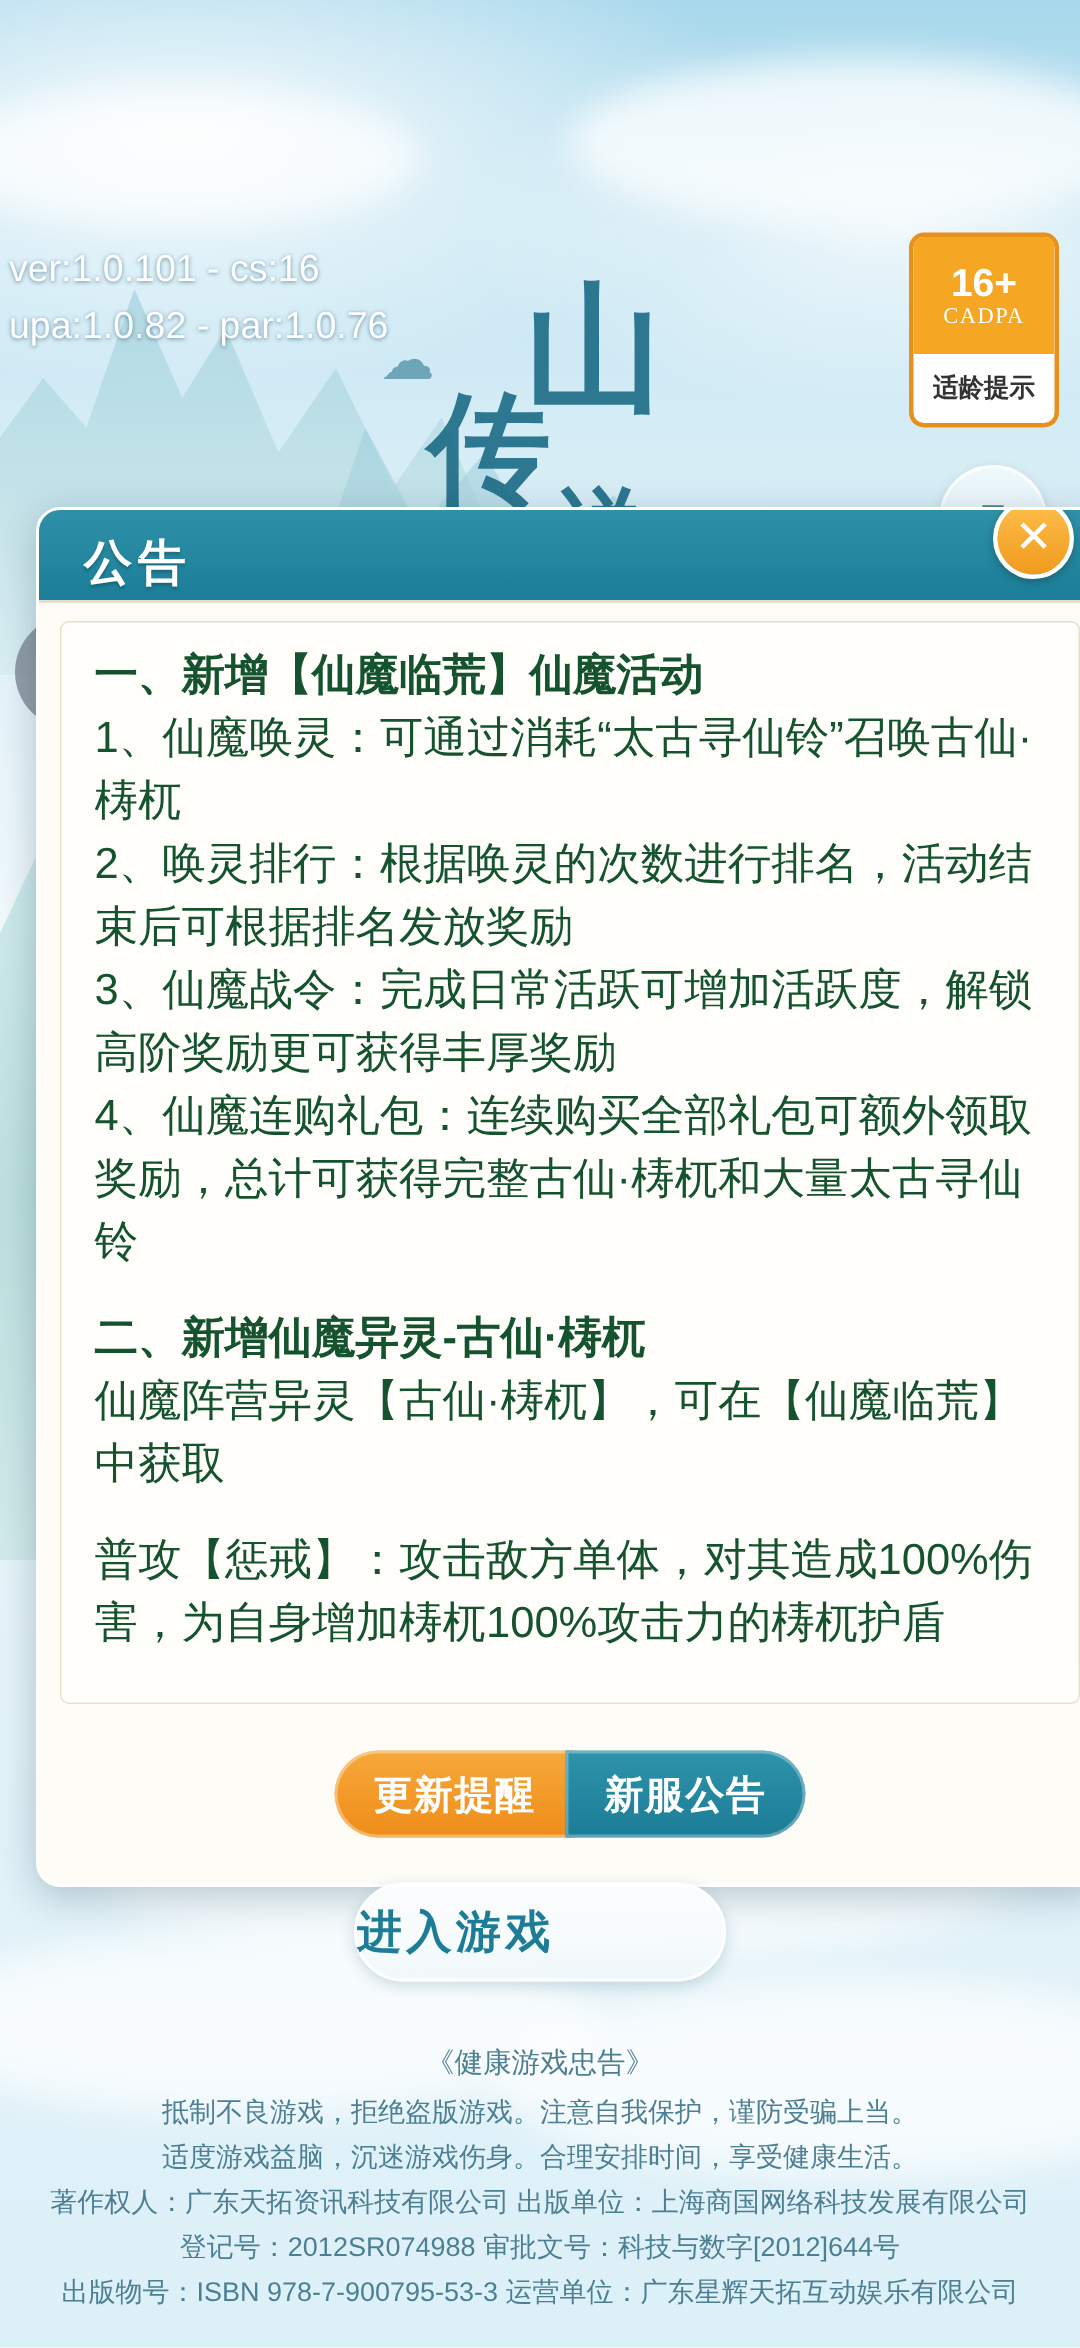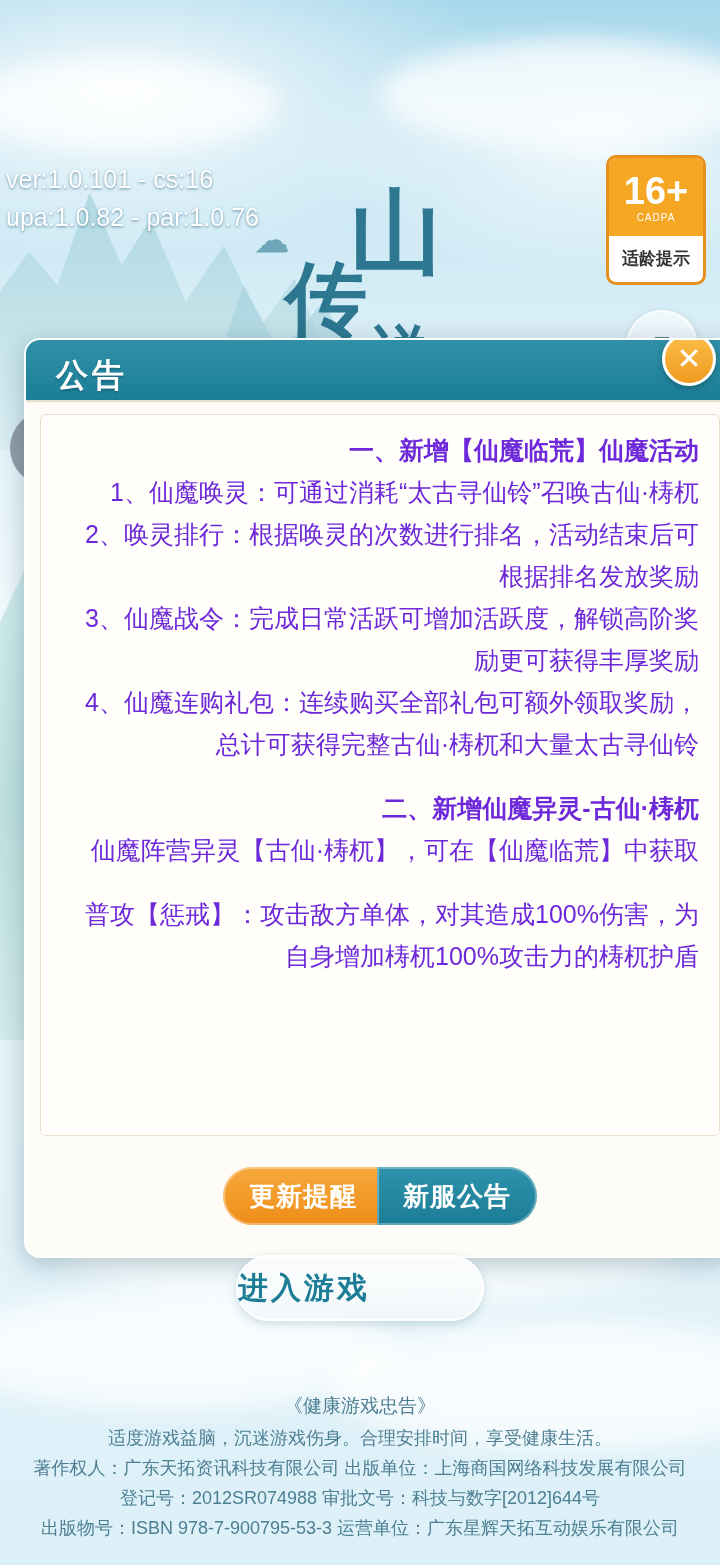--- a/index.html
+++ b/index.html
@@ -86,22 +86,22 @@
   
   .age-badge {
     position: absolute; right: 14px; top: 155px; width: 100px; height: 130px;
     border: 3px solid #e8901c; border-radius: 10px; background: #ffffff;
     z-index: 6; text-align: center; overflow: hidden;
   }
   .age-badge .age-top {
     height: 78px; background: #f5a623; color: #fff;
     display: flex; flex-direction: column; align-items: center; justify-content: center;
   }
-  .age-badge .age-num { font-size: 38px; font-weight: bold; line-height: 1; }
-  .age-badge .age-org { font-size: 10px; letter-spacing: 1px; margin-top: 2px; }
+  .age-badge .age-num { font-size: 26px; font-weight: bold; line-height: 1; }
+  .age-badge .age-org { font-size: 15px; letter-spacing: 1px; margin-top: 2px; font-family: Liberation Serif, serif; }
   .age-badge .age-txt {
     font-size: 17px; color: #333; line-height: 46px; font-weight: bold;
   }
 
   
   .float-icon {
     position: absolute; right: 22px; top: 310px; width: 72px; height: 72px;
     border-radius: 50%; background: rgba(240,248,252,.9);
     border: 2px solid rgba(255,255,255,.9); z-index: 3;
     display: flex; align-items: center; justify-content: center;
@@ -147,23 +147,22 @@
     box-shadow: 0 2px 6px rgba(0,0,0,.25);
   }
   .notice-body-wrap {
     flex: 1 1 auto; margin: 12px 14px 0 14px;
     border: 1px solid #e6dfcc; border-radius: 6px;
     background: #fffefa; position: relative; overflow: hidden;
   }
   .notice-body {
     position: absolute; inset: 0; padding: 14px 20px 20px 22px;
     overflow: hidden;
-    color: #6d28d9; font-size: 25px; line-height: 42px;
+    color: #14532d; font-size: 29px; line-height: 42px;
     font-family: "Liberation Sans", "DejaVu Sans", sans-serif;
-    text-align: right;
   }
   .notice-body p { margin: 0; }
   .notice-body .sec { font-weight: bold; }
   .notice-body .gap { height: 22px; }
   .fade-bottom {
     position: absolute; left: 0; right: 0; bottom: 0; height: 40px;
     background: linear-gradient(180deg, rgba(255,254,250,0), #fffefa 85%);
     pointer-events: none;
   }
 
@@ -284,17 +283,18 @@
     </div>
   </div>
 </div>
 
 <div class="enter-btn">
   <span>进入游戏</span>
 </div>
 
 <div class="legal">
   <div class="hd">《健康游戏忠告》</div>
+  <div>抵制不良游戏，拒绝盗版游戏。注意自我保护，谨防受骗上当。</div>
   <div>适度游戏益脑，沉迷游戏伤身。合理安排时间，享受健康生活。</div>
   <div>著作权人：广东天拓资讯科技有限公司  出版单位：上海商国网络科技发展有限公司</div>
   <div>登记号：2012SR074988  审批文号：科技与数字[2012]644号</div>
   <div>出版物号：ISBN 978-7-900795-53-3  运营单位：广东星辉天拓互动娱乐有限公司</div>
 </div>
 
 </body></html>

